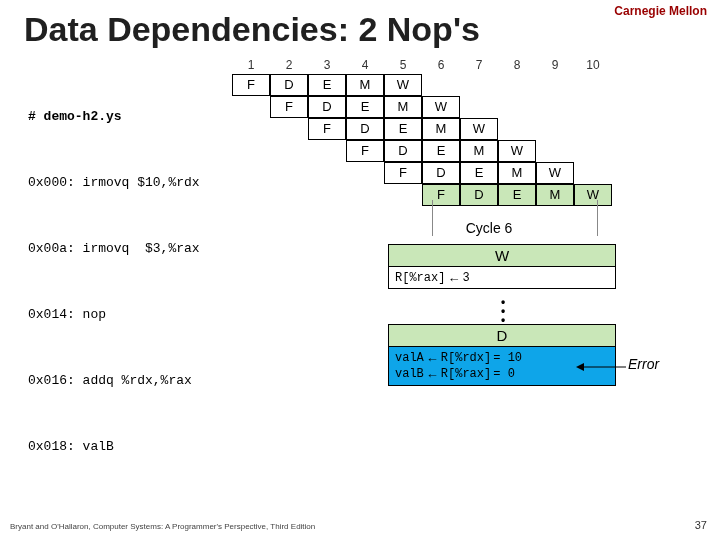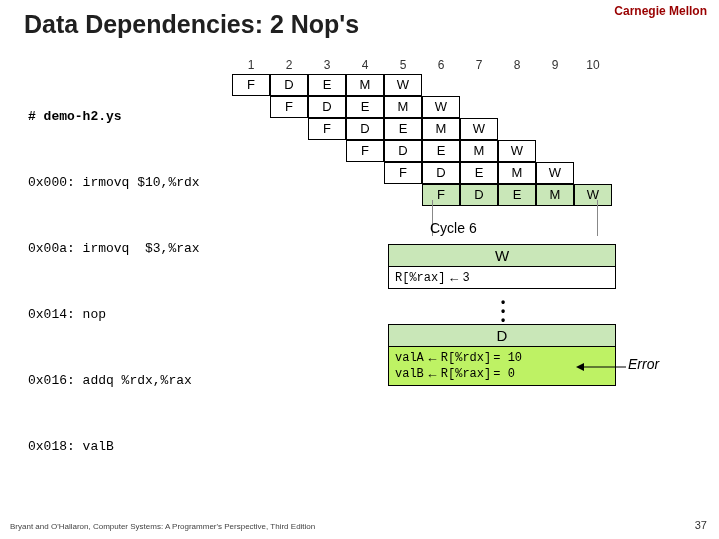--- a/index.html
+++ b/index.html
@@ -17,21 +17,21 @@
     top: 4px;
     right: 12px;
     font-size: 12px;
     font-weight: bold;
     color: #990000;
   }
   .title {
     position: absolute;
     top: 10px;
     left: 24px;
-    font-size: 25px;
+    font-size: 34px;
     font-weight: bold;
     color: #202020;
   }
   .code-block {
     position: absolute;
     top: 62px;
     left: 28px;
     font-family: "Courier New", monospace;
     font-size: 13px;
     line-height: 22px;
@@ -65,22 +65,23 @@
     background: #fff;
     text-align: center;
     font-size: 13px;
     line-height: 20px;
     font-family: Arial;
   }
   .hl .stage { background: #c9e7b8; }
   .cycle-head {
     position: absolute;
     top: 220px;
-    left: 430px;
+    left: 404px;
     width: 170px;
+    text-align: center;
     font-size: 14px;
   }
   .cycle-lines {
     position: absolute;
     top: 200px;
     left: 432px;
     width: 166px;
     height: 36px;
     border-left: 1px solid #888;
     border-right: 1px solid #888;
@@ -123,21 +124,21 @@
   .dots div { margin: 3px 0; }
   .box-d {
     position: absolute;
     top: 324px;
     left: 388px;
     width: 228px;
     border: 1px solid #000;
     background: #c9e7b8;
   }
   .box-d .reg-body {
-    background: #bef264;
+    background: #0ea5e9;
     padding: 3px 6px;
     font-size: 12px;
     font-family: "Courier New", monospace;
     line-height: 16px;
   }
   .reg-body .row {
     display: flex;
     align-items: center;
     gap: 2px;
     white-space: nowrap;

